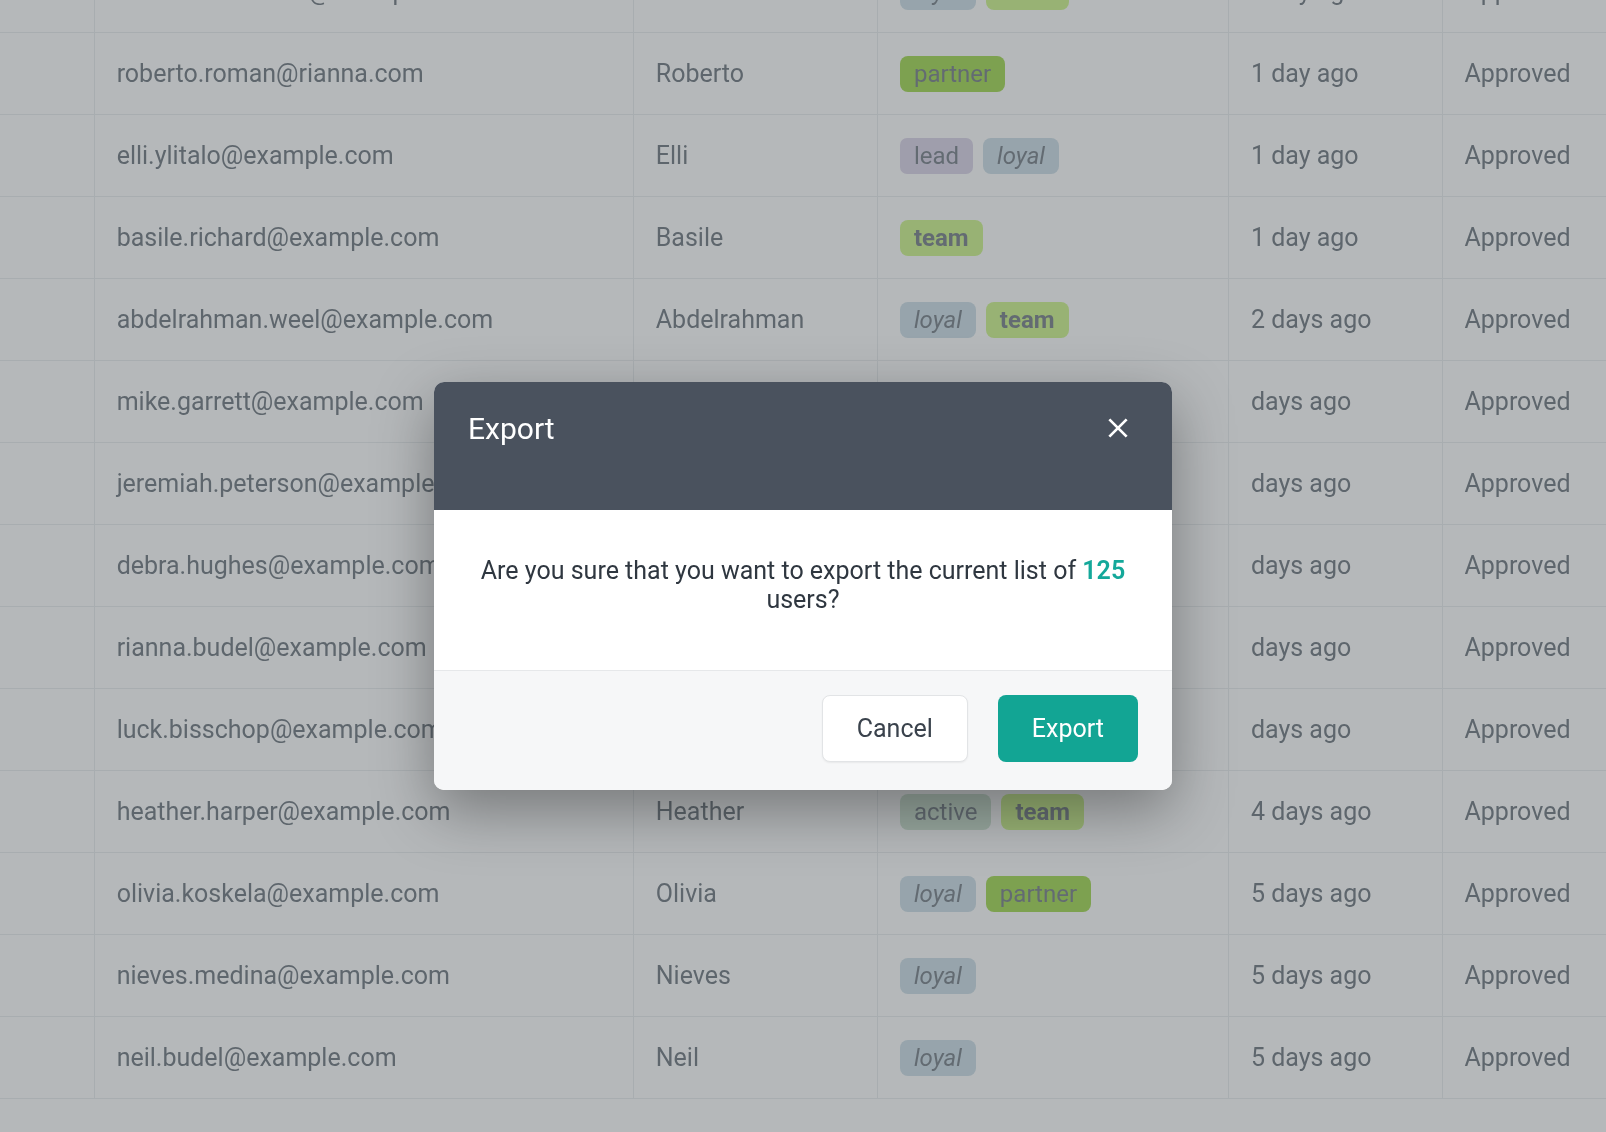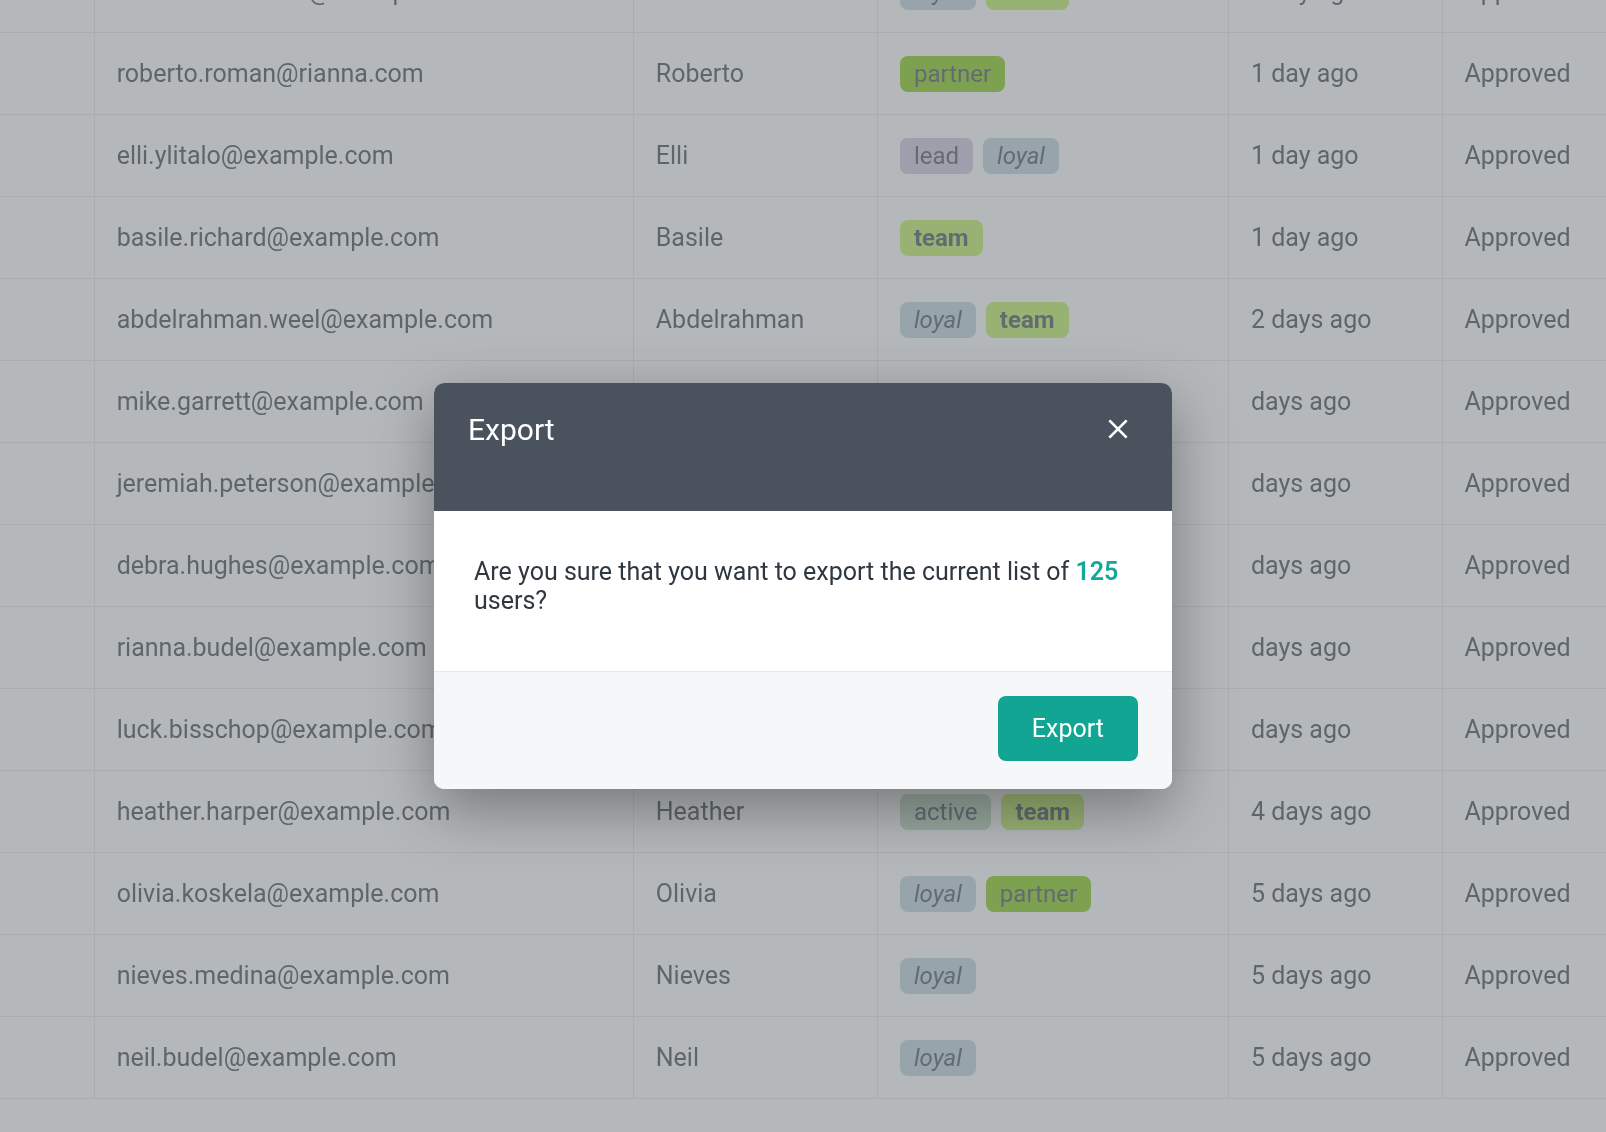--- a/index.html
+++ b/index.html
@@ -88,20 +88,21 @@
   .modal-close {
     width: 40px; height: 40px;
     display: flex; align-items: center; justify-content: center;
     cursor: pointer;
     margin-top: -36px;
   }
   .modal-close svg { width: 26px; height: 26px; stroke: #fff; stroke-width: 2.5; }
 
   .modal-body {
     padding: 46px 40px 56px;
+    text-align: center;
     font-size: 25px;
     color: #2f3740;
     border-bottom: 1px solid #e6e8ea;
   }
   .modal-body .count { color: #14a89a; font-weight: 600; }
 
   .modal-footer {
     background: #f6f7f8;
     padding: 24px 34px 28px;
     display: flex;
@@ -315,16 +316,17 @@
       <div class="modal-close">
         <svg viewBox="0 0 24 24" fill="none">
           <path d="M4 4 L20 20 M20 4 L4 20"></path>
         </svg>
       </div>
     </div>
     <div class="modal-body">
       <span>Are you sure that you want to export the current list of </span><span class="count">125</span><span> users?</span>
     </div>
     <div class="modal-footer">
+      <button class="btn btn-cancel">Cancel</button>
       <button class="btn btn-export">Export</button>
     </div>
   </div>
 </div>
 
 </body></html>

